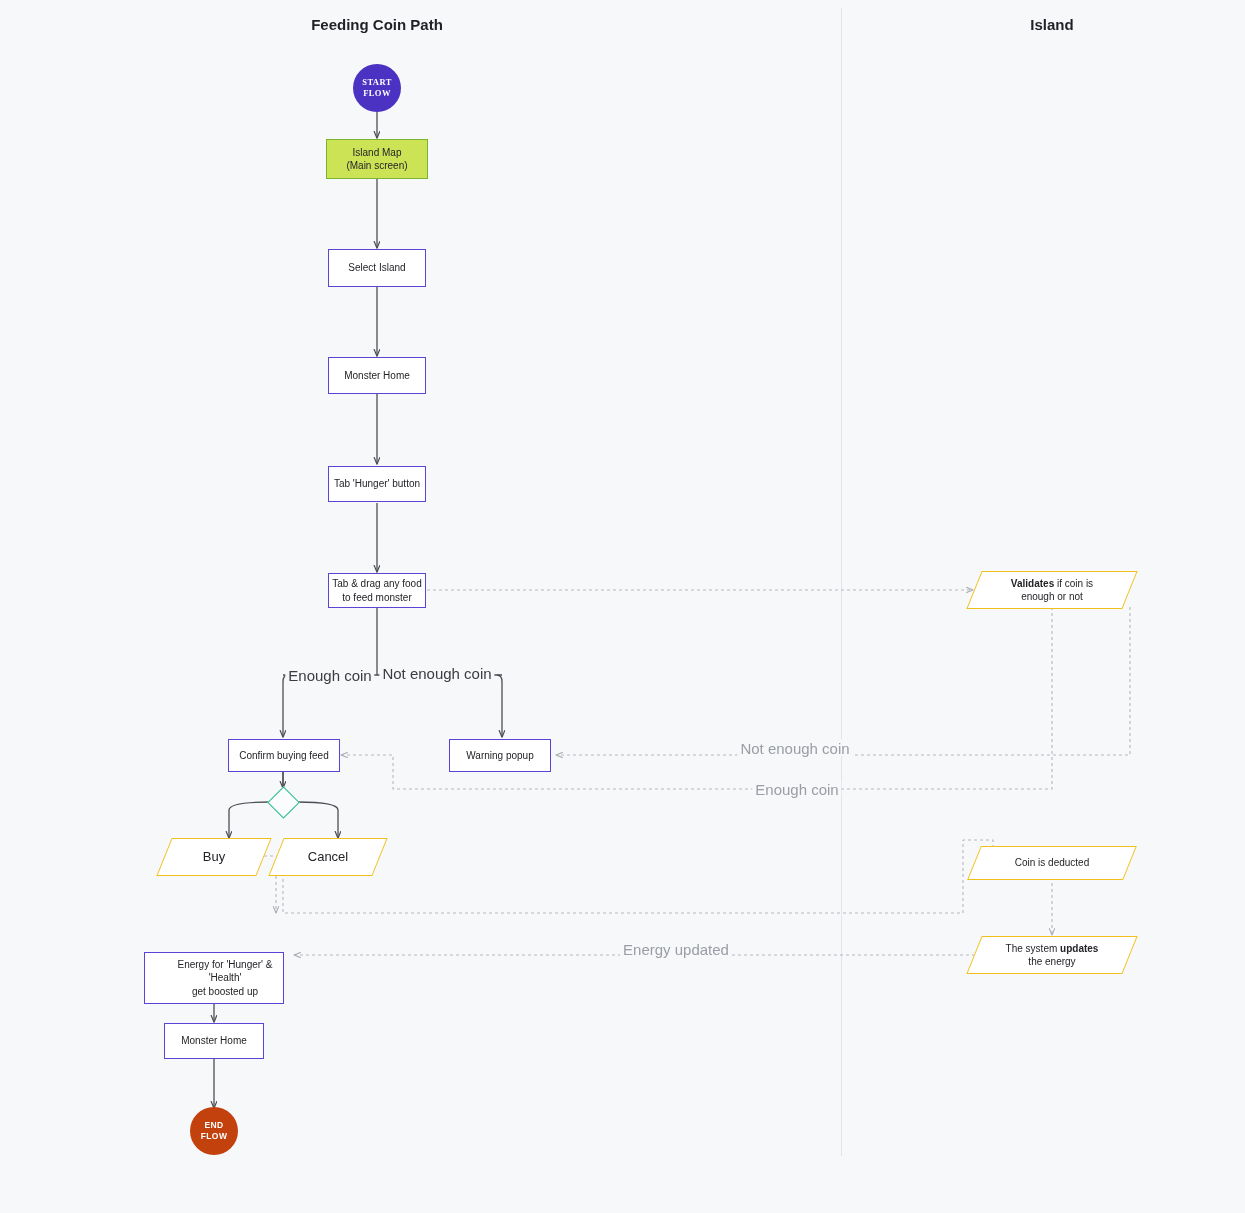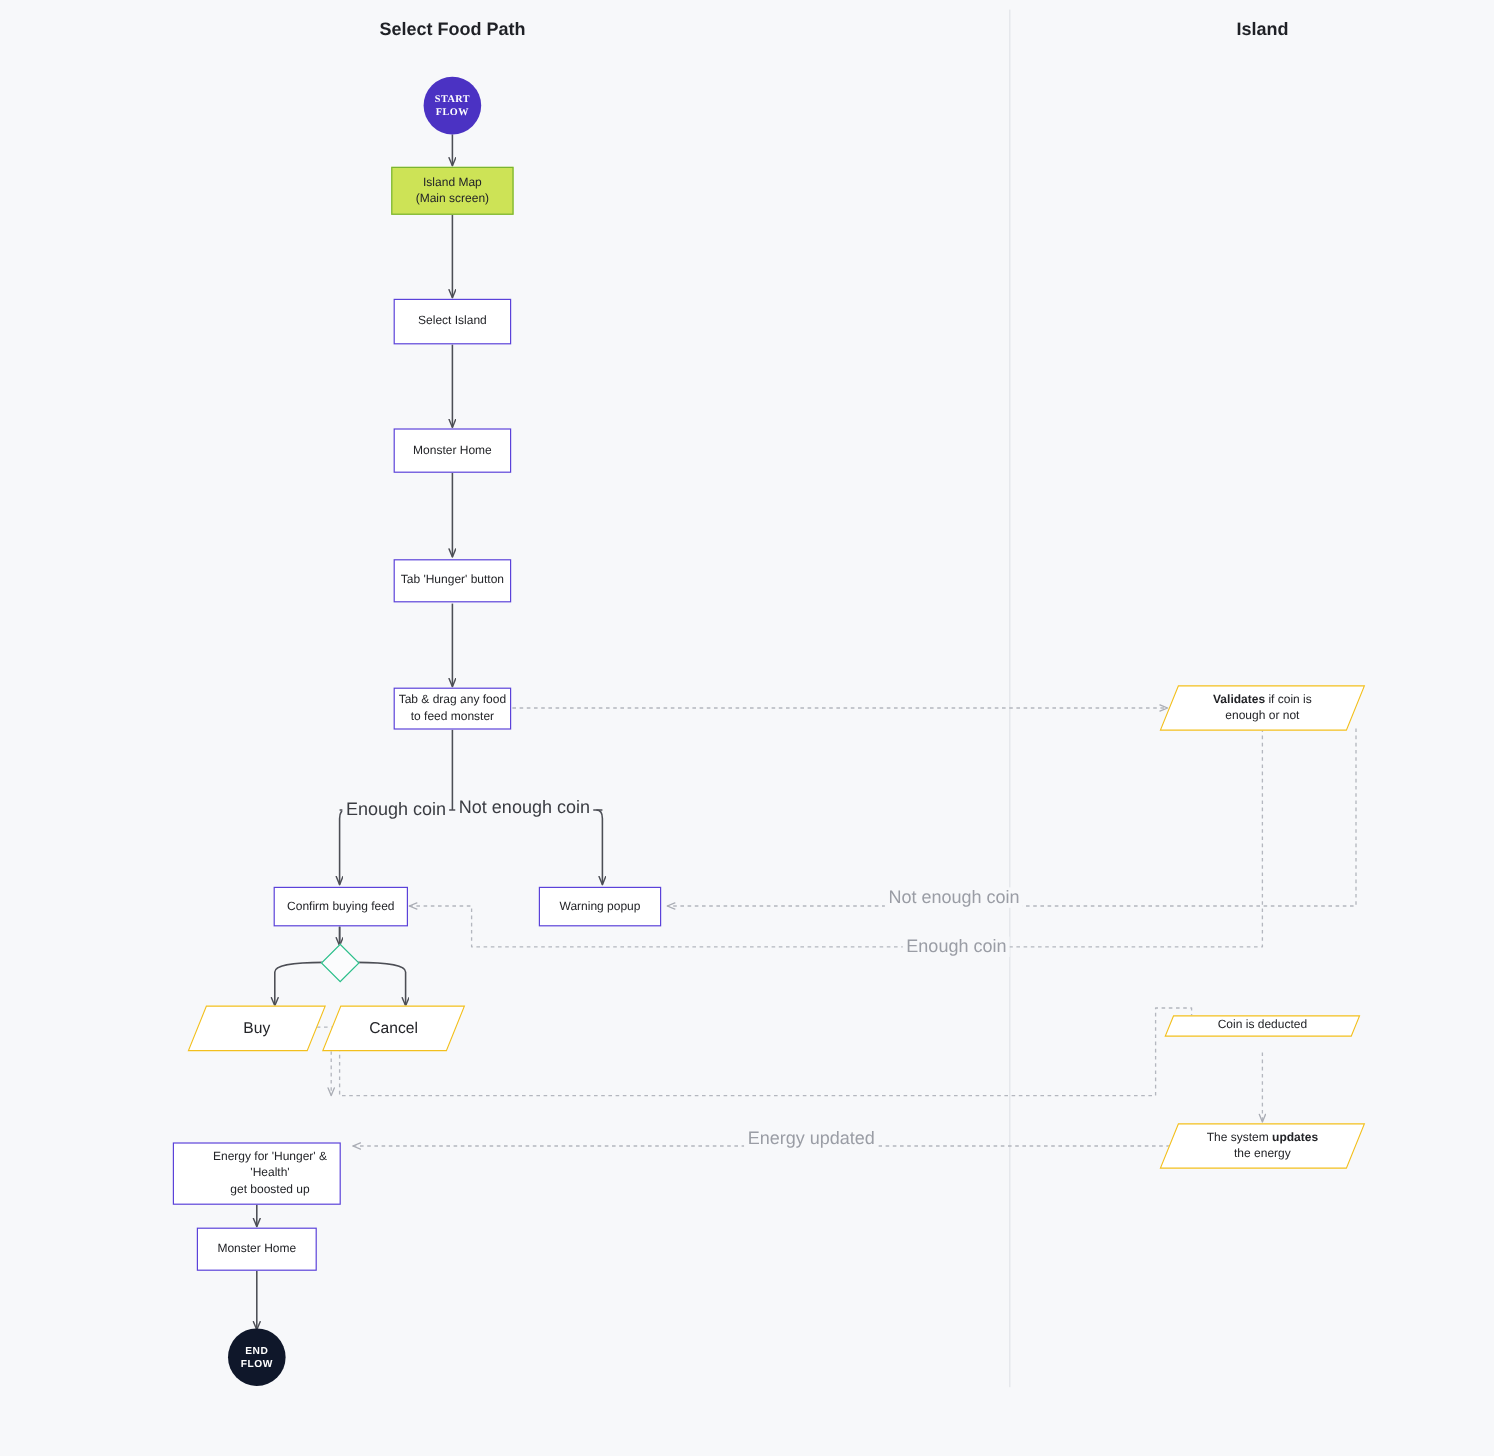--- a/index.html
+++ b/index.html
@@ -65,21 +65,21 @@
   }
   .node-term {
     border-radius: 50%;
     color: #ffffff;
     font-size: 8.5px;
     font-weight: bold;
     letter-spacing: .4px;
     line-height: 1.25;
   }
   .node-start { background: #4b32c3; font-family: Liberation Serif, serif; }
-  .node-end   { background: #0f172a; }
+  .node-end   { background: #c2410c; }
 
   
   .node-para {
     background: transparent;
     border: none;
   }
   .node-para .para-skin {
     position: absolute;
     inset: 0;
     background: #ffffff;
@@ -116,21 +116,21 @@
     transform: translate(-50%, -50%);
   }
   .edge-label.muted { color: #9a9da5; }
   b { font-weight: bold; }
 </style>
 </head>
 <body>
 
 <div id="canvas">
 
-  <div class="lane-title" style="left:377px; top:16px;">Select Food Path</div>
+  <div class="lane-title" style="left:377px; top:16px;">Feeding Coin Path</div>
   <div class="lane-title" style="left:1052px; top:16px;">Island</div>
 
   <div class="lane-divider" style="left:841px; top:8px; height:1148px;"></div>
 
   <svg id="wires" viewBox="0 0 1245 1213">
     <defs>
       <marker id="ah" markerWidth="9" markerHeight="9" refX="7.2" refY="3.2" orient="auto" markerUnits="userSpaceOnUse">
         <path d="M0.6,0.4 L7.4,3.2 L0.6,6.0" fill="none" stroke="#4c4e55" stroke-width="1.2" stroke-linecap="round" stroke-linejoin="round"></path>
       </marker>
       <marker id="ahd" markerWidth="9" markerHeight="9" refX="7.2" refY="3.2" orient="auto" markerUnits="userSpaceOnUse">
@@ -241,21 +241,21 @@
 
   <div class="node node-term node-end" style="left:190px; top:1107px; width:48px; height:48px;">END
 FLOW</div>
 
   <div class="node node-para" style="left:974px; top:571px; width:156px; height:38px;">
     <span class="para-skin"></span>
     <span class="para-text"><b>Validates</b><span> if coin is
 enough or not</span></span>
   </div>
 
-  <div class="node node-para" style="left:974px; top:846px; width:156px; height:18px;">
+  <div class="node node-para" style="left:974px; top:846px; width:156px; height:34px;">
     <span class="para-skin"></span>
     <span class="para-text">Coin is deducted</span>
   </div>
 
   <div class="node node-para" style="left:974px; top:936px; width:156px; height:38px;">
     <span class="para-skin"></span>
     <span class="para-text"><span>The system </span><b>updates</b><span>
 the energy</span></span>
   </div>
 

